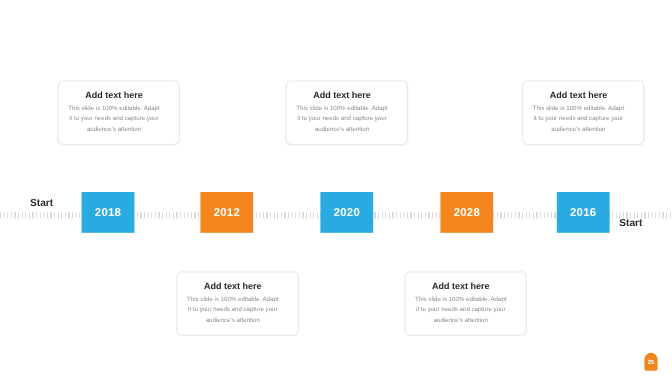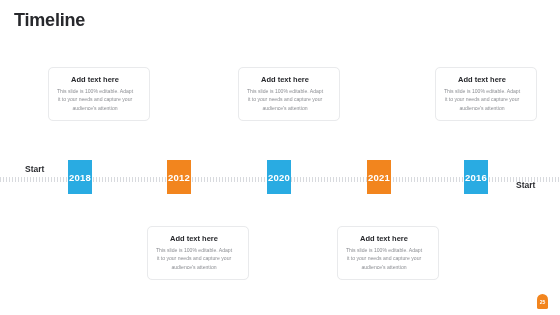--- a/index.html
+++ b/index.html
@@ -54,21 +54,21 @@
     font-weight: bold;
     color: #2b2c30;
     top: 164px;
   }
   .axis-label.start { left: 25px; }
   .axis-label.finish { left: 516px; top: 180px; }
 
   
   .year-box {
     position: absolute;
-    width: 24px;
+    width: 44px;
     height: 34px;
     top: 160px;
     display: flex;
     align-items: center;
     justify-content: center;
     font-size: 9.5px;
     font-weight: bold;
     color: #ffffff;
     letter-spacing: 0.2px;
   }
@@ -116,40 +116,39 @@
     font-size: 5px;
     color: #ffffff;
     font-weight: bold;
   }
 </style>
 </head>
 <body>
 
 <div class="slide">
 
-  <div class="page-title">Timeline</div>
 
   <div class="axis"></div>
 
   <div class="axis-label start">Start</div>
 
   <div class="axis-label finish">Start</div>
 
   <div id="markers">
       <div class="year-box" style="left: 68px; background: rgb(41, 171, 226);">
         <span>2018</span>
       </div>
       <div class="year-box" style="left: 167px; background: rgb(242, 133, 30);">
         <span>2012</span>
       </div>
       <div class="year-box" style="left: 267px; background: rgb(41, 171, 226);">
         <span>2020</span>
       </div>
       <div class="year-box" style="left: 367px; background: rgb(242, 133, 30);">
-        <span>2021</span>
+        <span>2028</span>
       </div>
       <div class="year-box" style="left: 464px; background: rgb(41, 171, 226);">
         <span>2016</span>
       </div>
     </div>
   <div id="cards">
       <div class="card above" style="left: 48px;">
         <div class="card-title">Add text here</div>
         <div class="card-body">This slide is 100% editable. Adapt it to your needs and capture your audience's attention</div>
       </div>

